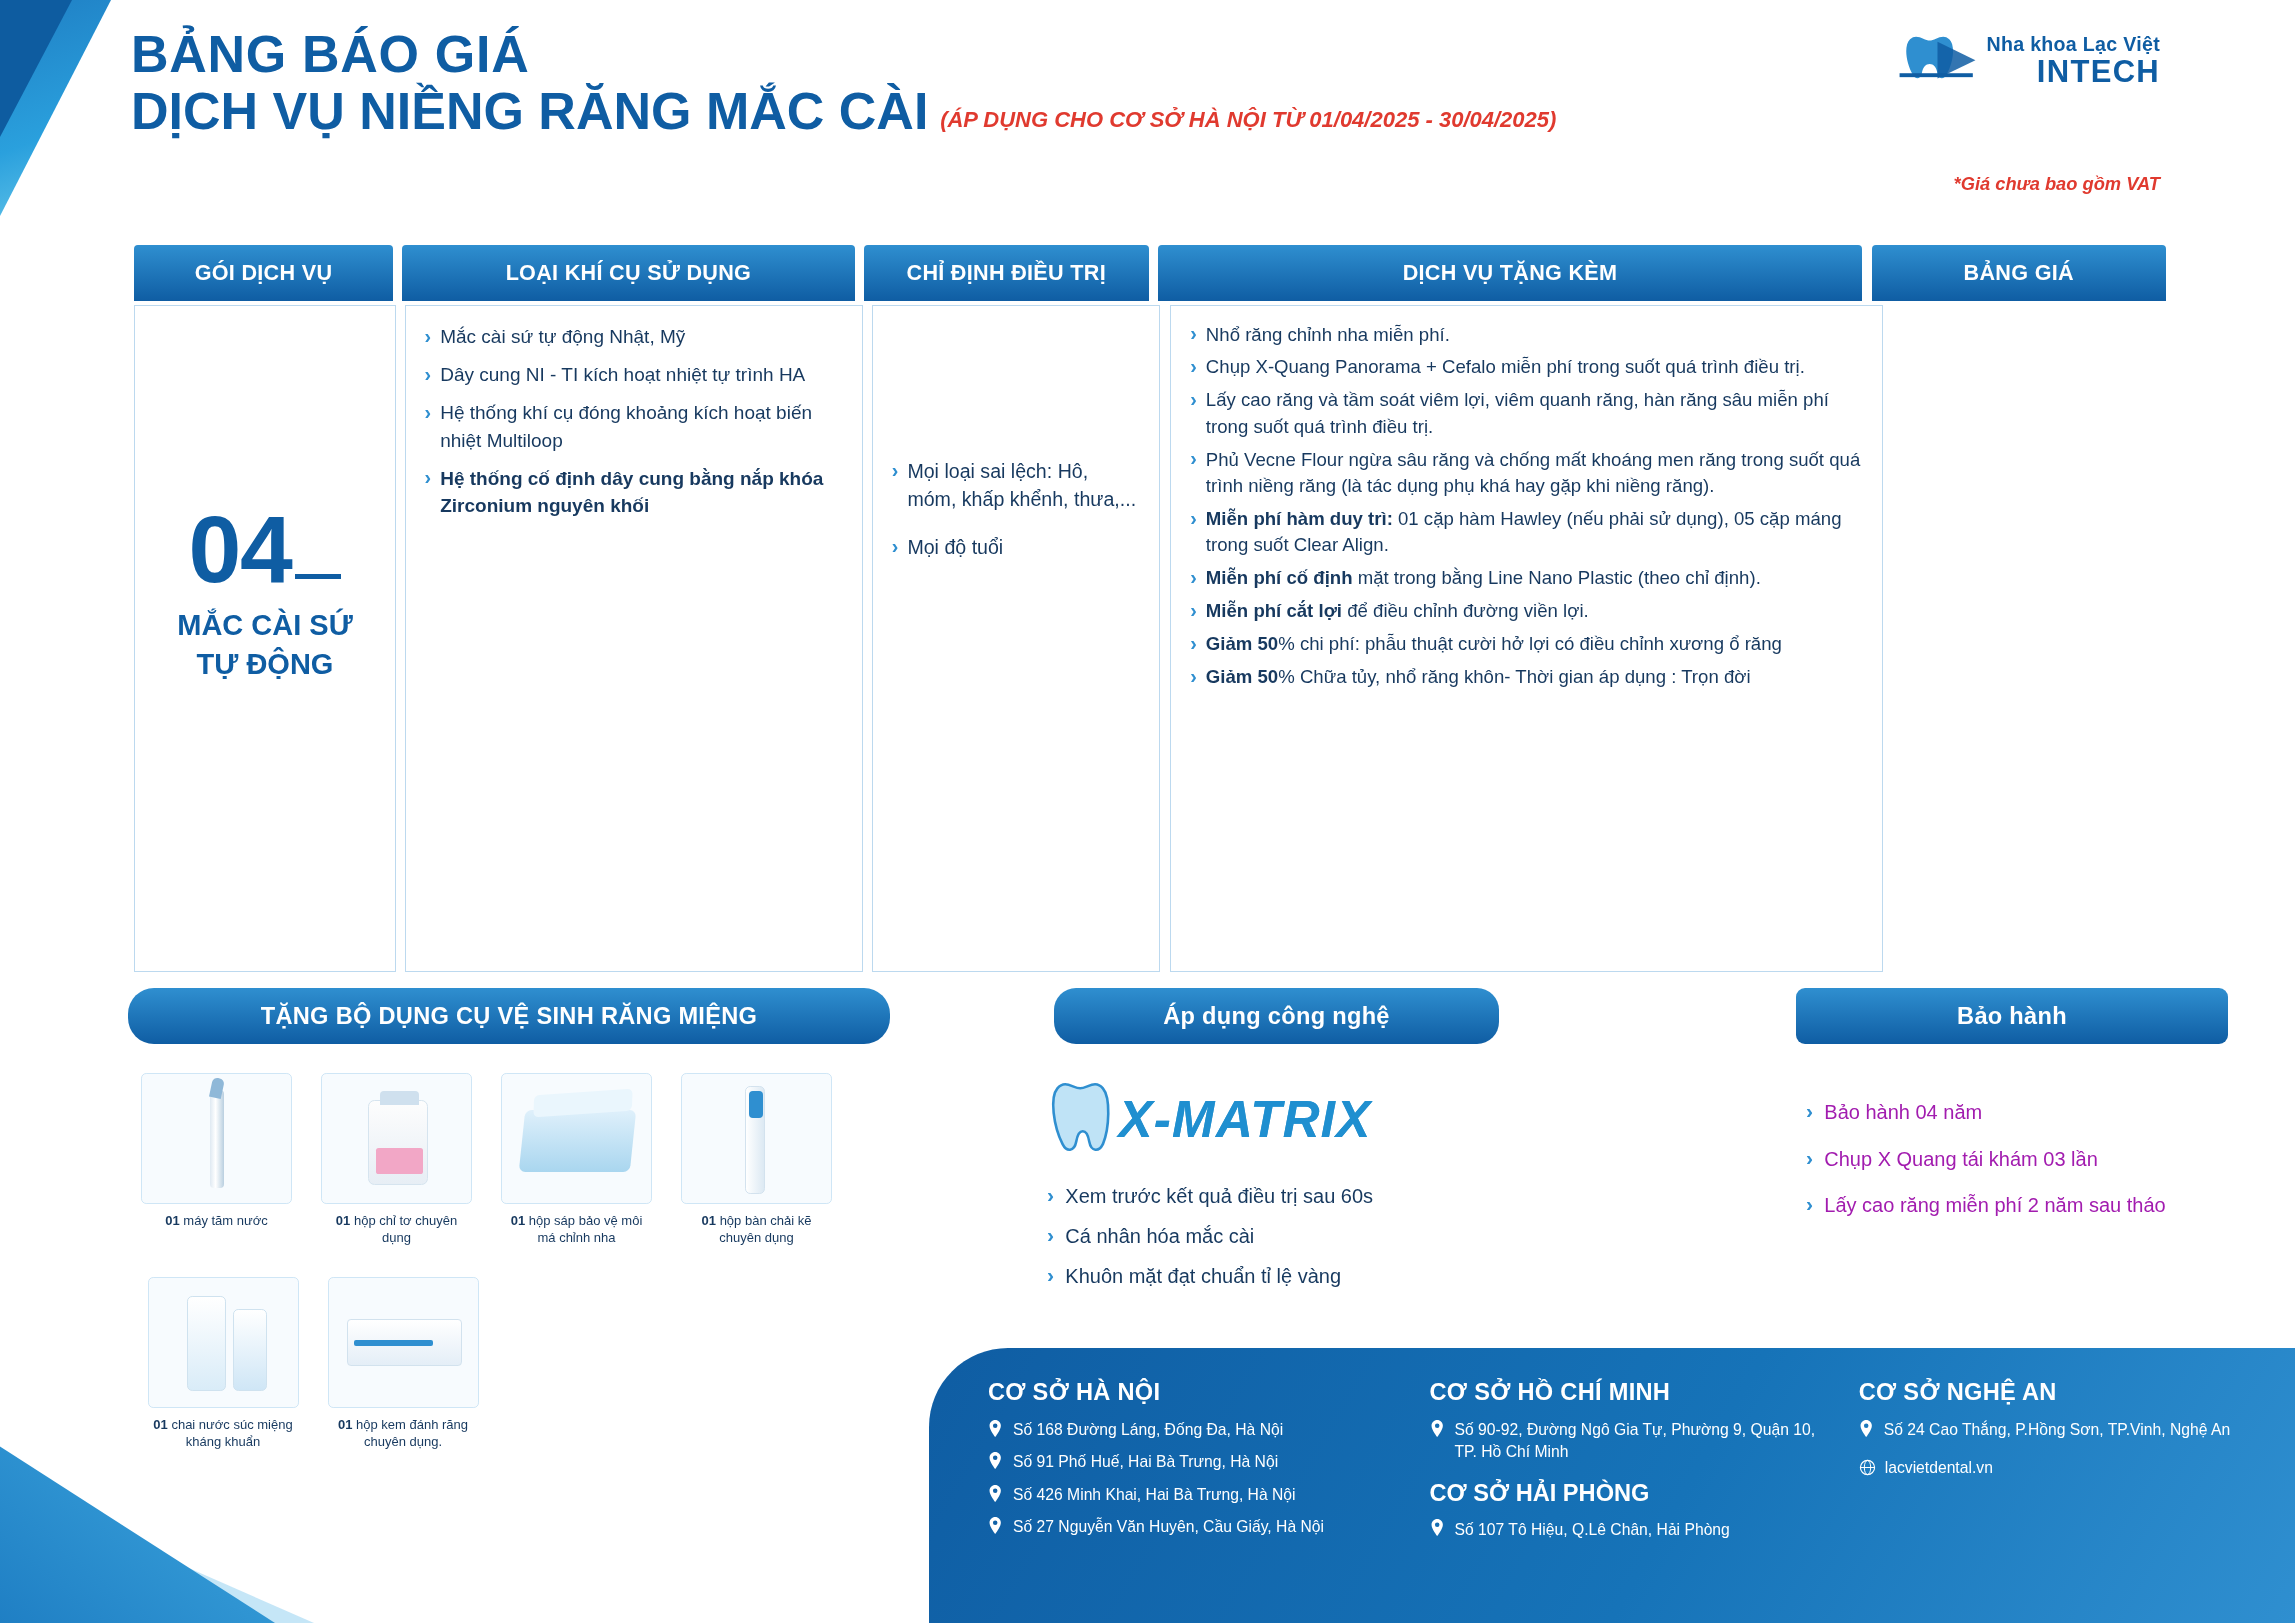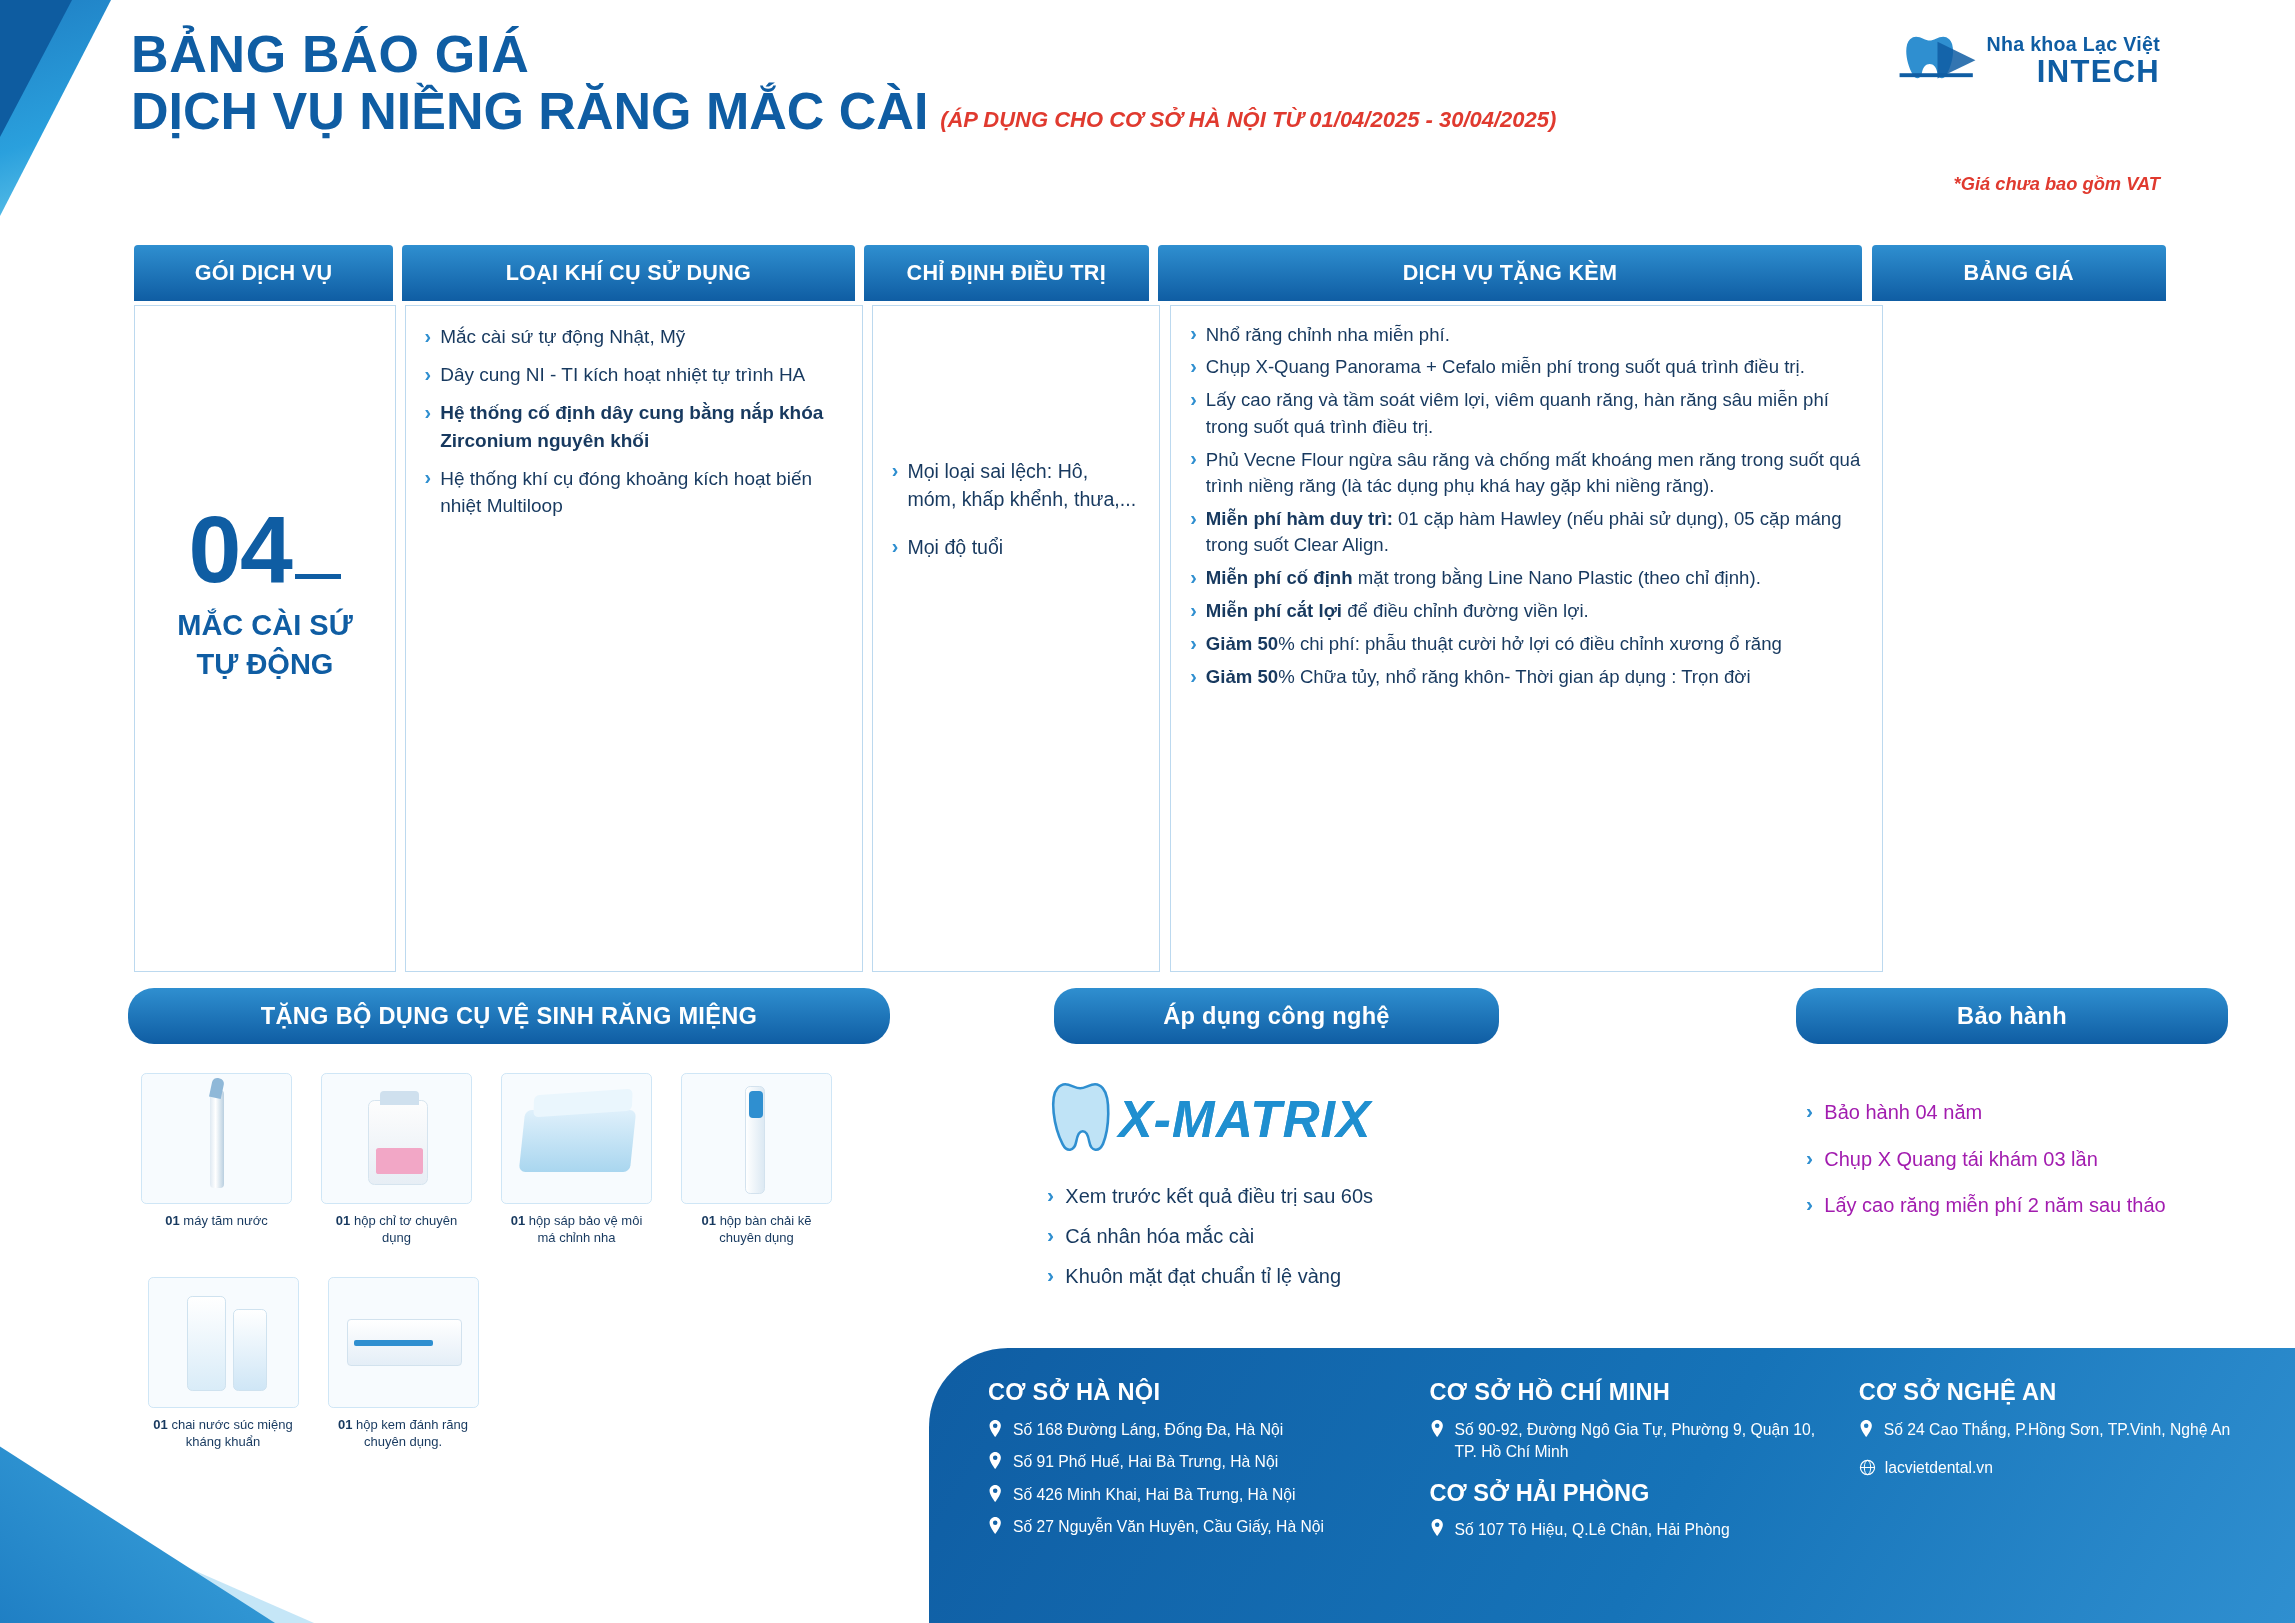--- a/index.html
+++ b/index.html
@@ -129,21 +129,21 @@
   }
   
   .pill {
     background:linear-gradient(180deg,#2f8fd0,#0f5da3);
     color:#fff; font-weight:bold; border-radius:22px;
     display:flex; align-items:center; justify-content:center;
     font-size:23.6px; letter-spacing:0.3px;
   }
   .sec-gift { position:absolute; left:128px; top:988px; width:762px; height:56px;border-radius:26px; }
   .sec-tech { position:absolute; left:1054px; top:988px; width:445px; height:56px; }
-  .sec-warranty { position:absolute; left:1796px; top:988px; width:432px; height:56px; }
+  .sec-warranty { position:absolute; left:1796px; top:988px; width:432px; height:56px;border-radius:9px; }
   
   .gifts { position:absolute; left:141px; top:1073px; width:759px; }
   .gift-row { display:flex; gap:29px; }
   .gift-row.second { margin-top:30px; margin-left:6.5px;}
   .gift { width:151px; text-align:center; }
   .gift-img {
     width:151px; height:131px; border:1.3px solid #cfe6f6; border-radius:5.2px;
     background:#f7fbfe; position:relative; overflow:hidden;
   }
   .gift-cap { margin-top:7.9px; font-size:13px; line-height:1.35; color:#17395f; }
@@ -265,22 +265,22 @@
           <div>MẮC CÀI SỨ</div>
           <div>TỰ ĐỘNG</div>
         </div>
       </div>
     </div>
 
     <div class="cell c2">
       <ul class="bullets" id="appliance-list">
           <li>Mắc cài sứ tự động Nhật, Mỹ</li>
           <li>Dây cung NI - TI kích hoạt nhiệt tự trình HA</li>
+          <li>Hệ thống khí cụ đóng khoảng kích hoạt biến nhiệt Multiloop</li>
           <li><b>Hệ thống cố định dây cung bằng nắp khóa Zirconium nguyên khối</b></li>
-          <li>Hệ thống khí cụ đóng khoảng kích hoạt biến nhiệt Multiloop</li>
         </ul>
     </div>
 
     <div class="cell c3">
       <ul class="bullets" id="indication-list">
           <li>Mọi loại sai lệch: Hô, móm, khấp khểnh, thưa,...</li>
           <li>Mọi độ tuổi</li>
         </ul>
     </div>
 

